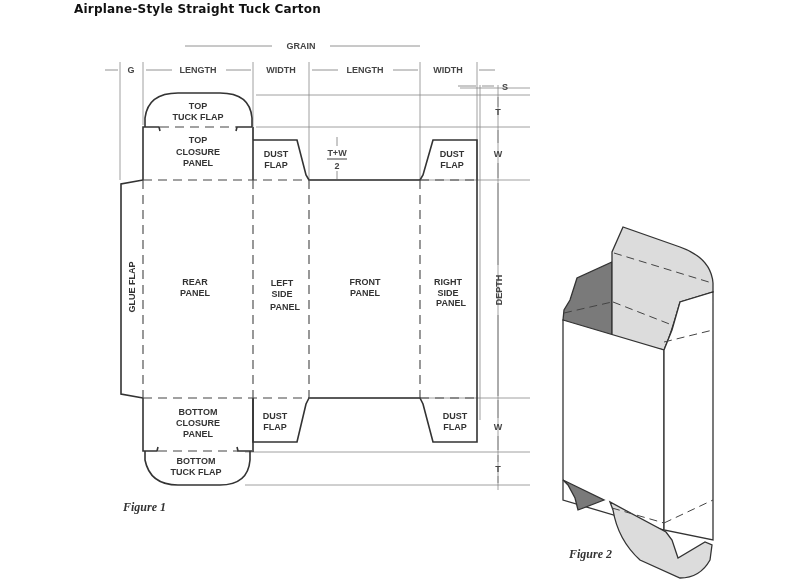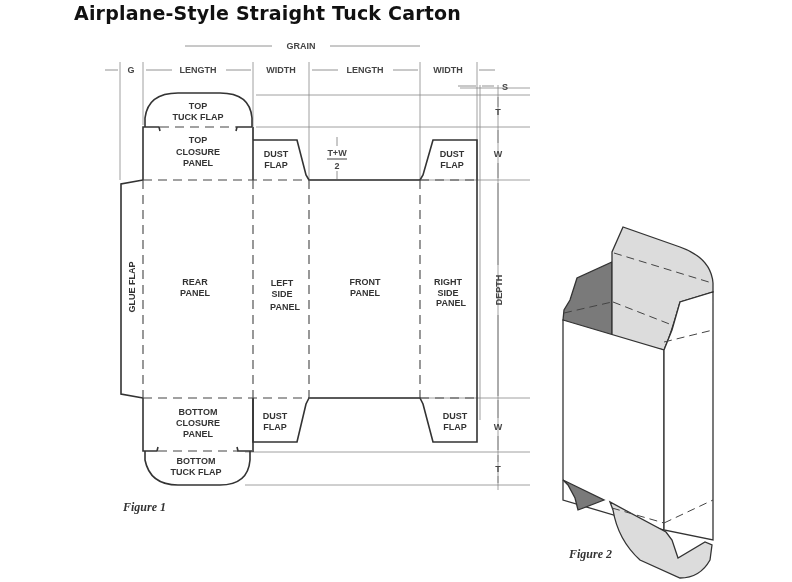--- a/index.html
+++ b/index.html
@@ -1,17 +1,17 @@
 <!DOCTYPE html>
 <html><head>
 <meta charset="utf-8">
 <style>
   html,body{margin:0;padding:0;background:#ffffff;}
   body{width:792px;height:582px;position:relative;overflow:hidden;font-family:"DejaVu Sans",sans-serif;}
-  #title{position:absolute;left:74px;top:2px;font-family:"DejaVu Sans",sans-serif;font-weight:bold;font-size:19px;color:#111;letter-spacing:0.2px;text-align:center;}
+  #title{position:absolute;left:74px;top:2px;font-family:"DejaVu Sans",sans-serif;font-weight:bold;font-size:12px;color:#111;letter-spacing:0.2px;text-align:center;}
   svg{position:absolute;left:0;top:0;}
   .lbl{font-family:"Liberation Sans",sans-serif;font-weight:bold;font-size:9px;fill:#333;}
   .dim{font-family:"Liberation Sans",sans-serif;font-weight:bold;font-size:9px;fill:#444;}
   .fig{font-family:"Liberation Serif",serif;font-style:italic;font-weight:bold;font-size:12px;fill:#333;}
   .cut{stroke:#333;stroke-width:1.6;fill:none;}
   .fold{stroke:#444;stroke-width:1.1;fill:none;stroke-dasharray:9 6;}
   .guide{stroke:#888;stroke-width:0.8;fill:none;}
   .arrow{stroke:#777;stroke-width:0.8;fill:none;}
 </style>
 </head>

